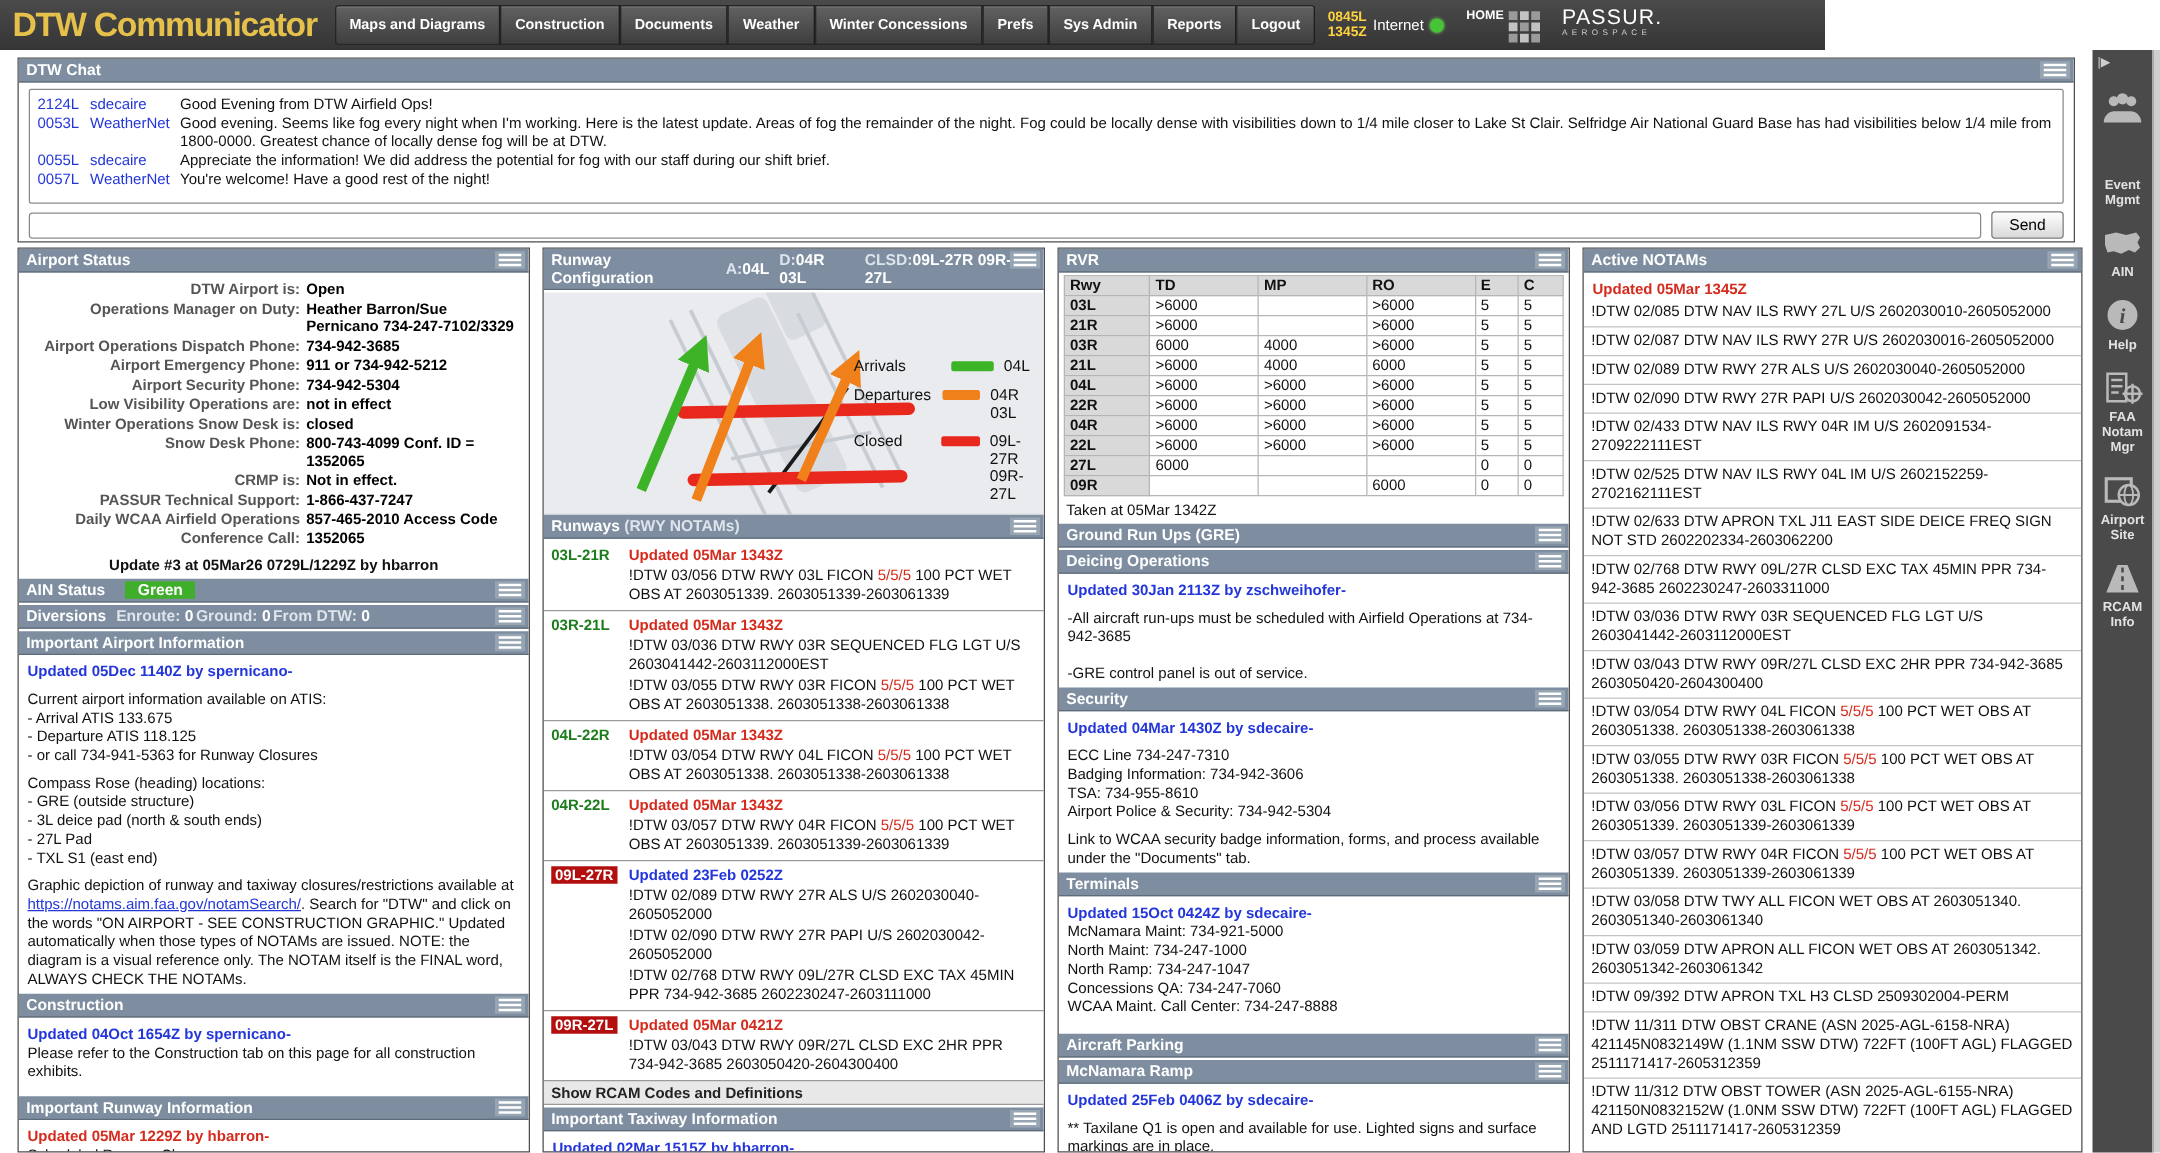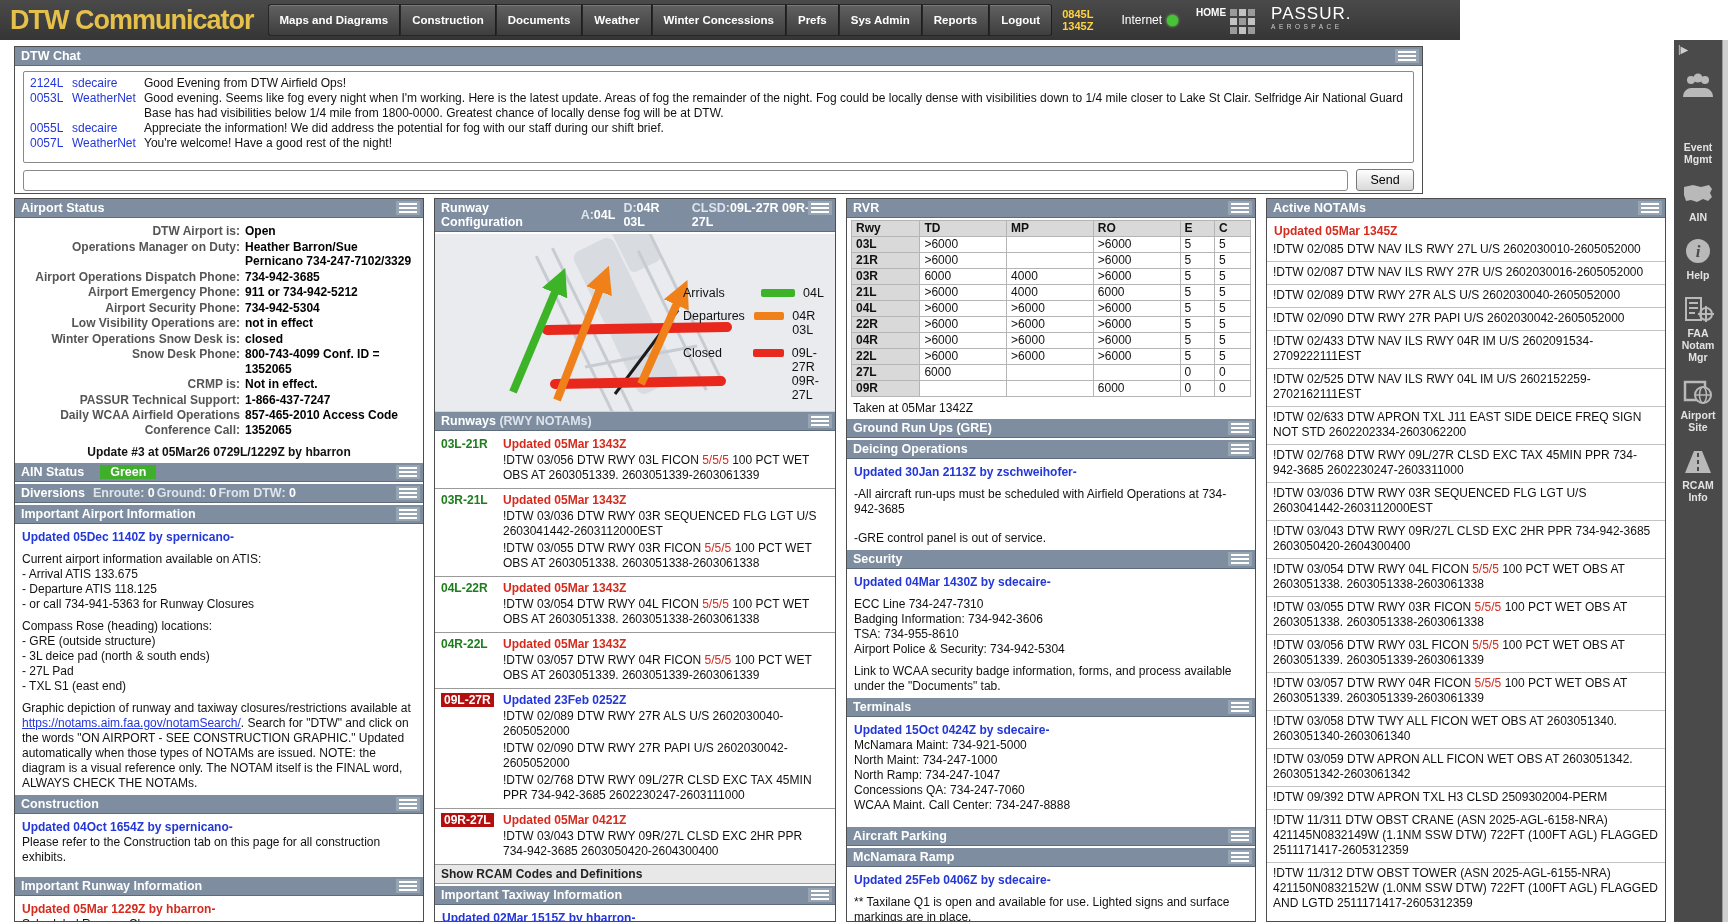--- a/index.html
+++ b/index.html
@@ -9,34 +9,34 @@
   
   .navbar { position:absolute; left:0; top:0; width:1460px; height:40px;
     background:linear-gradient(#4a4a4a,#353535); display:flex; align-items:center; padding:0 10px; }
   .logo { color:#e5c04b; font-size:27px; font-weight:bold; letter-spacing:-1px; margin-right:14px; white-space:nowrap; }
   .tabs { display:flex; height:32px; }
   .tab { background:linear-gradient(#616161,#3e3e3e); border:1px solid #262626; border-right:1px solid #1d1d1d;
     color:#fff; font-weight:bold; font-size:11.5px; padding:0 11px; display:flex; align-items:center;
     cursor:pointer; white-space:nowrap; box-shadow:inset 0 1px 0 #7a7a7a; }
   .tab:first-child { border-radius:3px 0 0 3px; }
   .tab:last-child { border-radius:0 3px 3px 0; }
-  .clock { color:#ffd23f; font-weight:bold; font-size:11px; line-height:12px; margin:0 28px 0 10px; text-align:left; }
+  .clock { color:#ffd23f; font-weight:bold; font-size:11px; line-height:12px; margin:0 5px 0 10px; text-align:left; }
   .inet { color:#fff; font-size:12px; display:flex; align-items:center; gap:5px; margin-right:18px; }
   .inet .dot { width:11px; height:11px; border-radius:50%; background:#46c435; box-shadow:0 0 3px #7dff5e; }
   .home { color:#fff; font-size:10px; font-weight:bold; display:flex; align-items:flex-start; gap:4px; margin-right:16px; }
   .gridicon { display:grid; grid-template-columns:repeat(3,7px); grid-template-rows:repeat(3,7px); gap:2px; margin-top:2px; }
   .gridicon span { background:#9a9a9a; }
   .gridicon span:nth-child(2n){ background:#c2c2c2; }
   .brand { margin-left:auto; text-align:left; color:#fff; line-height:13px; padding-right:120px; }
   .brand .b1 { font-size:17px; font-weight:normal; letter-spacing:1px; }
   .brand .b2 { font-size:6.5px; letter-spacing:3.5px; color:#cfcfcf; }
 
   
   .panelbox { position:absolute; border:1.5px solid #4d4d4d; background:#fff; overflow:hidden; }
-  #chatbox { left:14px; top:46px; width:1409px; height:148px; }
+  #chatbox { left:14px; top:46px; width:1646px; height:148px; }
   #col1 { left:14px;  top:198px; width:410px; bottom:0; }
   #col2 { left:434px; top:198px; width:402px; bottom:0; }
   #col3 { left:846px; top:198px; width:410px; bottom:0; }
   #col4 { left:1266px;top:198px; width:400px; bottom:0; }
 
   .hd { background:#7e8ea0; color:#fff; font-weight:bold; font-size:12.5px;
     padding:2px 6px; position:relative; display:flex; align-items:center; gap:8px;
     border-bottom:1px solid #5d6b7a; margin-bottom:2px; }
   .hd .menu { position:absolute; right:3px; top:2px; width:24px; height:14px; background:#97a5b3;
     display:flex; flex-direction:column; justify-content:center; gap:2px; padding:0 3px; cursor:pointer; }

